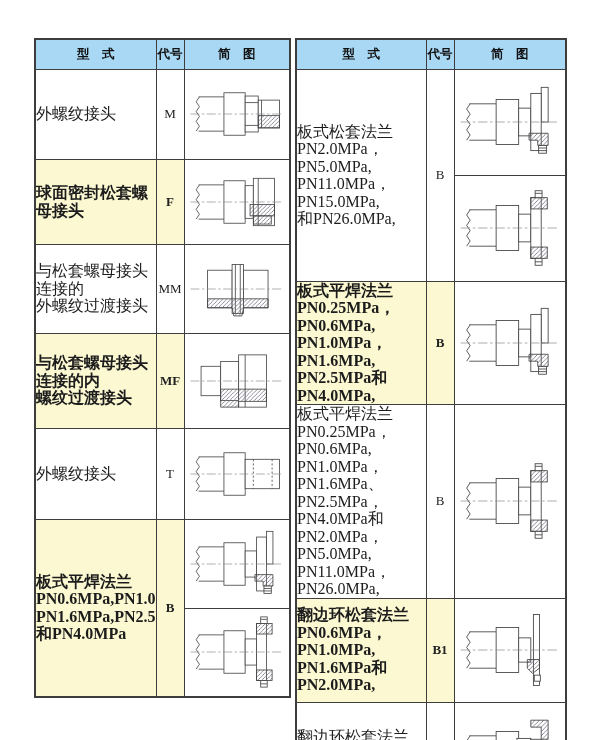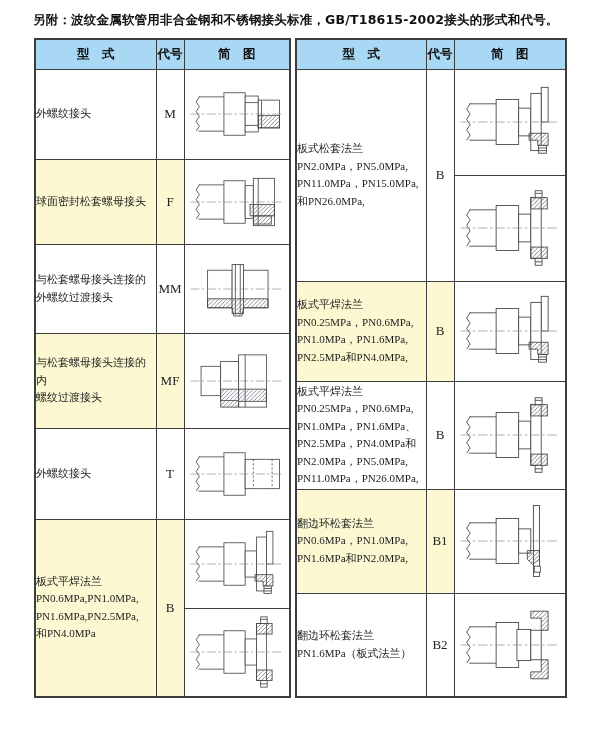--- a/index.html
+++ b/index.html
@@ -20,29 +20,29 @@
   table.t-right{left:295px;width:270px;}
   table.t th,table.t td{
     border:1px solid var(--border,#3d3d3d);padding:0;overflow:hidden;
   }
   table.t th{
     background:var(--header-bg,#a9d8f5);
     font-family:"DejaVu Sans","Liberation Sans",sans-serif;
     font-size:12.5px;font-weight:700;color:#111;text-align:center;
   }
   td.type{
-    font-size:11px;line-height:17.5px;vertical-align:middle;
+    font-size:16px;line-height:17.5px;vertical-align:middle;
     padding:4px 3px 4px 8px;white-space:pre-line;color:#1c1c1c;
   }
   td.code{
     text-align:center;vertical-align:middle;font-size:13px;color:#222;
     font-family:"Liberation Serif","DejaVu Serif",serif;
   }
   td.diag-cell{vertical-align:middle;background:#fff;}
-  tr.hl td.type,tr.hl td.code{background:var(--highlight-bg,#fbf8d2);}
+  tr.hl td.type,tr.hl td.code{background:var(--highlight-bg,#fbf8d2);font-weight:bold;}
   svg.diag{display:block;margin:2px auto;stroke:#444;stroke-width:1;fill:none;}
   .t-left svg.diag{width:98px;height:76px;}
   .t-right svg.diag{width:104px;height:80px;}
   .defs-holder{position:absolute;width:0;height:0;overflow:hidden;}
 </style>
 </head>
 <body>
 
 <div class="page">
 
@@ -138,21 +138,20 @@
         <use href="#g-hose"></use>
         <rect x="68" y="27" width="16" height="36" fill="#fff"></rect>
         <polygon points="84,6 104,6 104,28 96,28 96,14 84,14" fill="url(#hatch)" stroke="#444"></polygon>
         <polygon points="84,84 104,84 104,62 96,62 96,76 84,76" fill="url(#hatch)" stroke="#444"></polygon>
         <rect x="84" y="28" width="12" height="34" fill="#fff"></rect>
         <use href="#g-centerline"></use>
       </g>
     </defs>
   </svg>
 
-  <div class="doc-title">另附：波纹金属软管用非合金钢和不锈钢接头标准，GB/T18615-2002接头的形式和代号。</div>
 
   <table class="t t-left">
     <colgroup>
         <col style="width:121px">
         <col style="width:28px">
         <col style="width:106px">
       </colgroup>
     <tbody>
         <tr style="height:30px">
       <th>型　式</th>

